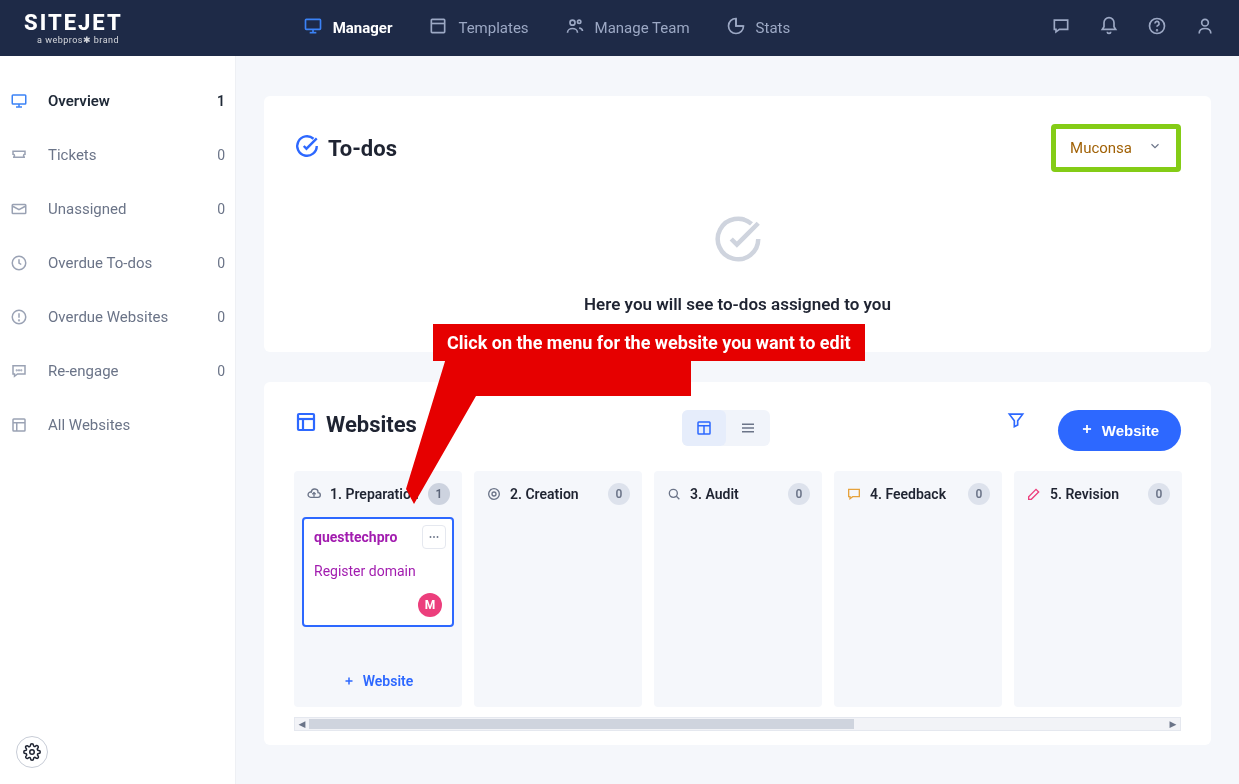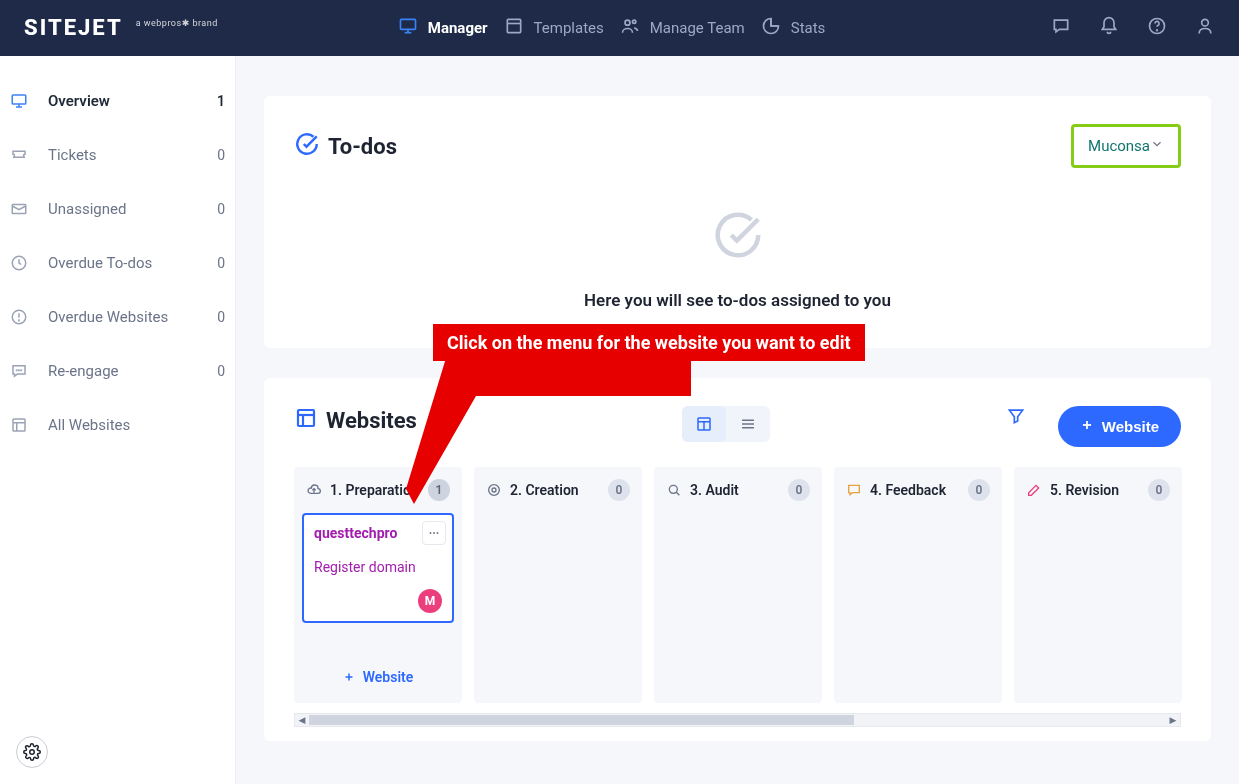--- a/index.html
+++ b/index.html
@@ -1,22 +1,22 @@
 <!DOCTYPE html>
 <html><head>
 <meta charset="utf-8">
 <style>
 * { box-sizing: border-box; margin: 0; padding: 0; }
 body { font-family: -apple-system, BlinkMacSystemFont, "Segoe UI", Roboto, sans-serif; background: #f5f7fb; color: #1f2937; width: 1239px; height: 784px; overflow: hidden; }
 
 
 .topnav { background: #1e2a47; height: 56px; display: flex; align-items: center; padding: 0 24px; color: #fff; }
-.logo { font-weight: 800; font-size: 22px; letter-spacing: 2px; display: flex; flex-direction: row; line-height: 1; }
+.logo { font-weight: 800; font-size: 22px; letter-spacing: 2px; display: flex; flex-direction: column; line-height: 1; }
 .logo-sub { font-size: 9px; letter-spacing: 0.5px; font-weight: 400; margin-top: 2px; opacity: 0.8; padding-left: 13px; }
-.nav-center { display: flex; gap: 16px; margin-left: 180px; }
+.nav-center { display: flex; gap: 36px; margin-left: 180px; }
 .nav-item { display: flex; align-items: center; gap: 10px; color: #9ca8c4; font-size: 15px; cursor: pointer; }
 .nav-item.active { color: #fff; font-weight: 700; }
 .nav-item.active .nav-icon svg { stroke: #3b82f6; }
 .nav-icon svg { stroke: #9ca8c4; }
 .nav-right { margin-left: auto; display: flex; gap: 28px; align-items: center; }
 .nav-right-icon svg { stroke: #9ca8c4; }
 
 
 .layout { display: flex; height: calc(784px - 56px); }
 .sidebar { width: 236px; background: #fff; border-right: 1px solid #eef0f4; padding-top: 18px; }
@@ -28,21 +28,21 @@
 .side-item.active svg { stroke: #3b82f6; }
 .side-item svg { stroke: #9aa2b4; }
 
 .main { flex: 1; padding: 40px 28px 12px 28px; overflow: auto; position: relative; }
 
 .panel { background: #fff; border-radius: 6px; padding: 28px 30px; margin-bottom: 30px; }
 
 .panel-header { display: flex; align-items: center; justify-content: space-between; }
 .panel-title { display: flex; align-items: center; gap: 8px; }
 .panel-title h2 { font-size: 22px; font-weight: 700; color: #1f2432; }
-.dropdown { border: 3px solid #84cc16; border-radius: 4px; padding: 10px 14px; display: flex; align-items: center; font-size: 15px; cursor: pointer; color: #0f766e; }
+.dropdown { border: 5px solid #84cc16; border-radius: 4px; padding: 10px 14px; display: flex; align-items: center; gap: 16px; font-size: 15px; cursor: pointer; color: #a16207; }
 
 .empty-state { text-align: center; padding: 40px 0 10px 0; }
 .empty-state .big-icon { display: inline-block; margin-bottom: 24px; }
 .empty-state p { font-size: 17px; font-weight: 600; color: #1f2432; }
 
 .websites-header { display: flex; align-items: flex-start; }
 .view-toggle { display: flex; background: #f1f4fa; border-radius: 6px; margin-left: auto; margin-right: 236px; }
 .view-btn { width: 44px; height: 36px; display: flex; align-items: center; justify-content: center; border-radius: 6px; cursor: pointer; }
 .view-btn.active { background: #e6edfb; }
 .filter-btn { margin-right: 32px; cursor: pointer; }

